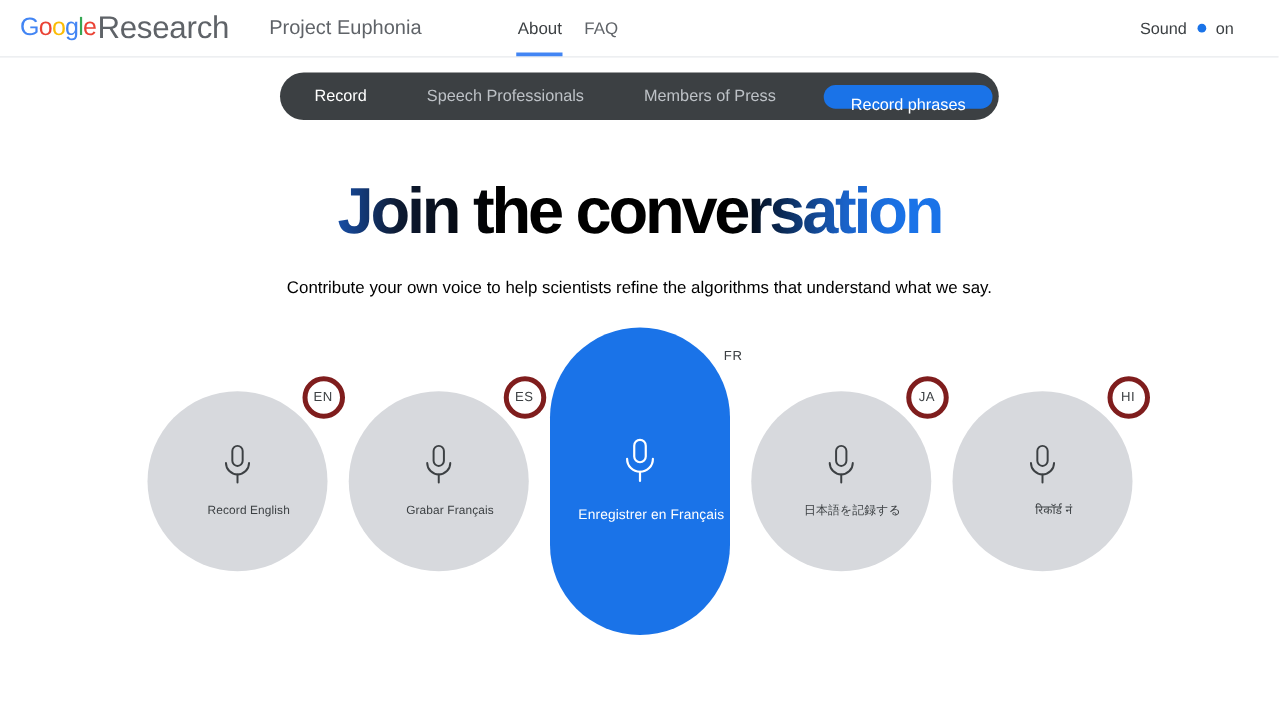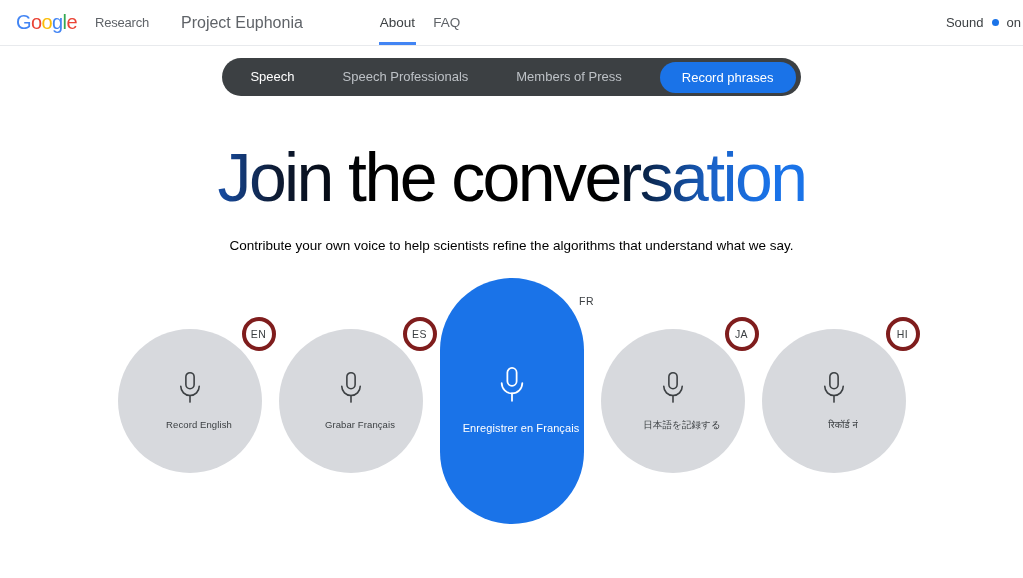--- a/index.html
+++ b/index.html
@@ -18,40 +18,40 @@
   }
 
   
   .header {
     position: relative;
     height: 46px;
     width: 100%;
     display: flex;
     align-items: center;
     border-bottom: 1px solid #e8eaed;
-    padding: 0 2px 0 16px;
+    padding: 0 36px 0 16px;
   }
 
   .brand {
     display: flex;
     align-items: center;
     font-size: 19px;
     letter-spacing: -0.2px;
     white-space: nowrap;
   }
   .logo-word { font-weight: 400; font-size: 20px; letter-spacing: -0.6px; }
   .logo-word span { display: inline; }
   .c-blue   { color: #4285F4; }
   .c-red    { color: #EA4335; }
   .c-yellow { color: #FBBC05; }
   .c-green  { color: #34A853; }
   .brand-research {
     color: #5f6368;
-    font-size: 13px;
-    margin-left: 18px;
+    font-size: 25px;
+    margin-left: 1px;
     font-weight: 400;
   }
 
   .project-title {
     margin-left: 32px;
     font-size: 16px;
     color: #5f6368;
     font-weight: 400;
     white-space: nowrap;
   }
@@ -121,36 +121,36 @@
     height: 30px;
     line-height: 30px;
     border-radius: 18px;
     cursor: pointer;
     white-space: nowrap;
   }
   .segment.active-plain { color: #ffffff; }
   .segment.cta {
     background: #1a73e8;
     color: #ffffff;
-    height: 31px;
+    height: 19px;
     line-height: 31px;
     border-radius: 17px;
     padding: 0 22px;
     margin-left: 14px;
     margin-right: 1px;
   }
 
   
   .hero {
     text-align: center;
     margin-top: 47px;
   }
   .hero-title {
-    font-size: 68px;
-    font-weight: 400;
+    font-size: 52px;
+    font-weight: 700;
     letter-spacing: -2.6px;
     line-height: 1;
     background: linear-gradient(90deg,
                 #174ea6 0%,
                 #0e1b33 10%,
                 #000000 26%,
                 #000000 66%,
                 #1a62c8 84%,
                 #1a73e8 94%,
                 #1a73e8 100%);
@@ -266,21 +266,21 @@
 
   <div class="sound-toggle">
     <span>Sound</span>
     <span class="sound-dot"></span>
     <span class="sound-state">on</span>
   </div>
 </div>
 
 <div class="segment-wrap">
   <div class="segmented">
-    <div class="segment active-plain">Speech</div>
+    <div class="segment active-plain">Record</div>
     <div class="segment">Speech Professionals</div>
     <div class="segment">Members of Press</div>
     <div class="segment cta">Record phrases</div>
   </div>
 </div>
 
 <div class="hero">
   <h1 class="hero-title">Join the conversation</h1>
   <p class="hero-sub">Contribute your own voice to help scientists refine the algorithms that understand what we say.</p>
 </div>

